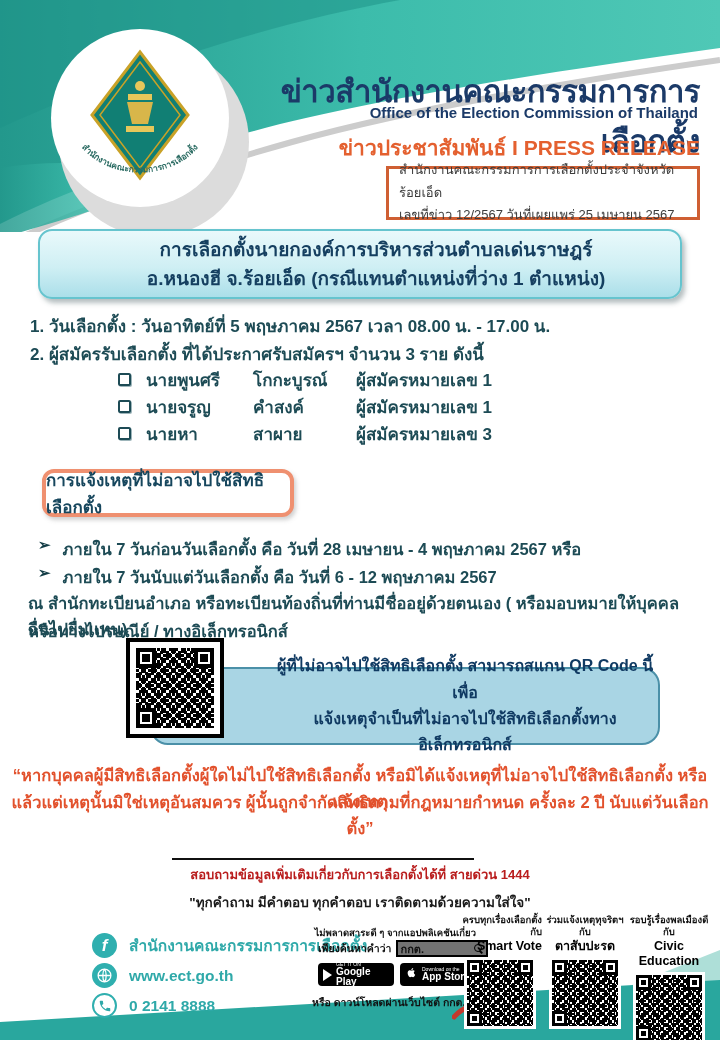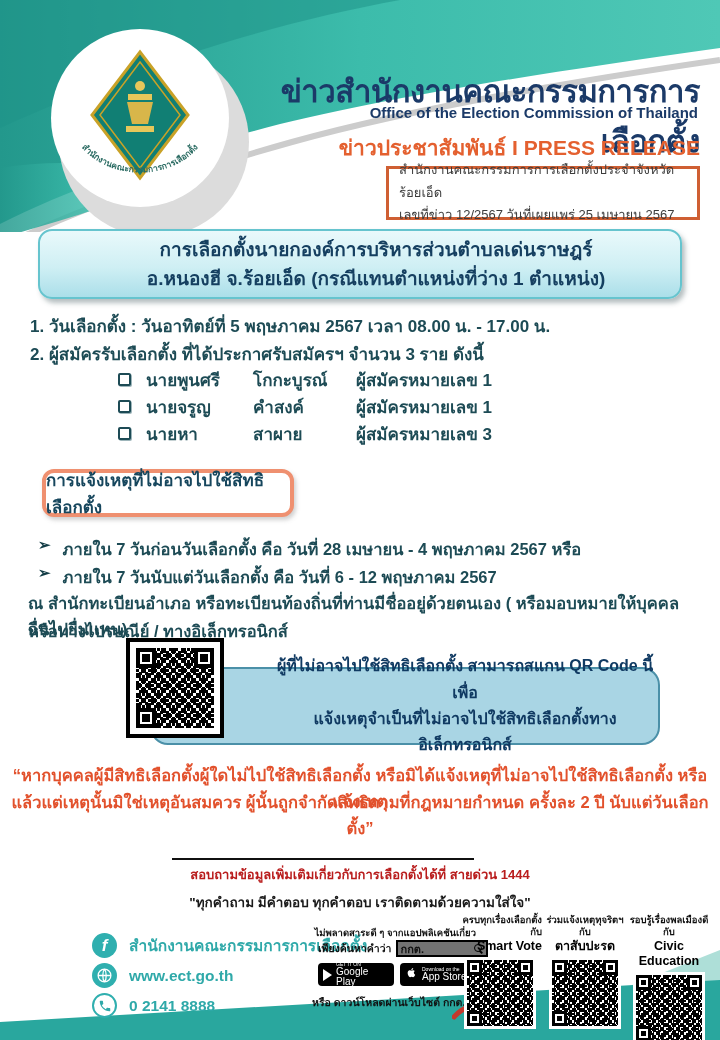--- a/index.html
+++ b/index.html
@@ -94,21 +94,21 @@
   .mag{position:relative;width:9px;height:9px;}
   .mag::before{content:"";position:absolute;top:0;left:0;width:6px;height:6px;border:1.5px solid #000;border-radius:50%;}
   .mag::after{content:"";position:absolute;bottom:0;right:0;width:4px;height:1.6px;background:#000;transform:rotate(45deg);}
   .badges{position:absolute;top:963px;left:318px;display:flex;gap:6px;}
   .badge{width:76px;height:23px;background:#000;border-radius:4px;color:#fff;
     display:flex;align-items:center;padding:0 5px;gap:4px;}
   .badge .tri{width:0;height:0;border-top:6px solid transparent;border-bottom:6px solid transparent;
     border-left:9px solid #fff;}
   .badge .btxt{display:flex;flex-direction:column;line-height:1;}
   .badge .b1{font-size:5px;}
-  .badge .b2{font-size:10px;font-weight:400;}
+  .badge .b2{font-size:10px;font-weight:700;}
   .web-note{position:absolute;top:994px;left:312px;font-size:10.5px;font-weight:800;color:#111;}
   .red-arrow{position:absolute;top:998px;left:452px;}
 
   .qr-col{position:absolute;width:84px;text-align:center;}
   .qr-col .l1{font-size:9.5px;font-weight:800;color:#111;line-height:1.3;}
   .qr-col .l2{font-size:12.5px;font-weight:800;color:#000;line-height:1.2;}
   .qr-small{position:relative;width:72px;height:72px;background:#fff;margin:3px auto 0;padding:3px;}
   .qr-small .qr-pattern{background-size:5px 5px,8px 8px;}
   .qr-small .fq{width:15px;height:15px;border-width:3px;}
   .qr-small .fq.tl{top:0;left:0;} .qr-small .fq.tr{top:0;right:0;} .qr-small .fq.bl{bottom:0;left:0;}

